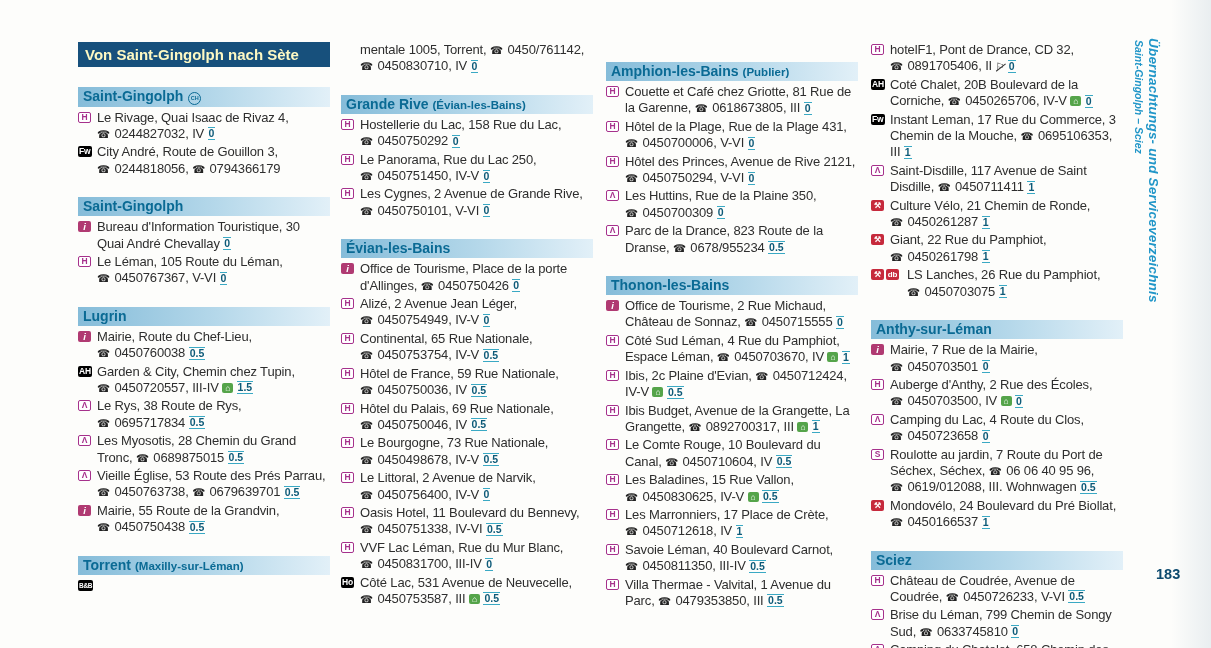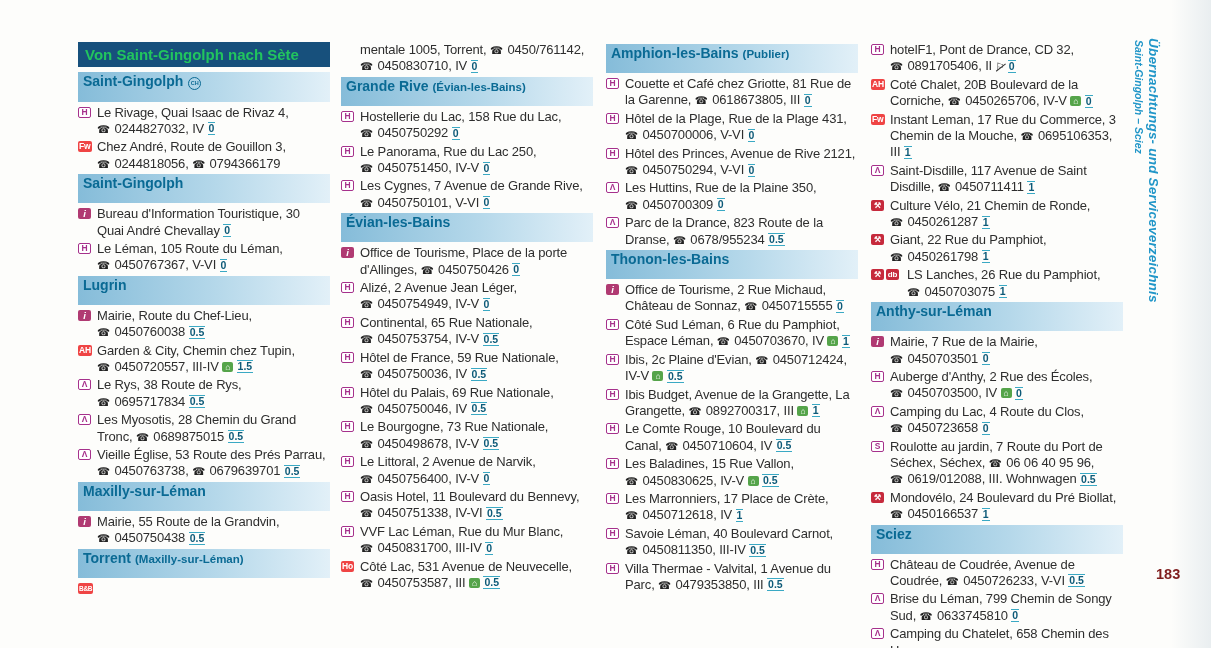--- a/index.html
+++ b/index.html
@@ -9,47 +9,47 @@
     font-family:"Liberation Sans", sans-serif;
     -webkit-font-smoothing:antialiased;
   }
   .edge{position:absolute;right:0;top:0;width:40px;height:100%;
     background:linear-gradient(to right,rgba(236,240,242,0),#e9eef0);}
   .cols{position:absolute;left:78px;top:42px;width:1046px;}
   .col{position:absolute;top:0;width:252px;}
   .col1{left:0;}.col2{left:263px;}.col3{left:528px;}.col4{left:793px;}
 
   .pagetitle{
-    background:#17507c;color:#22c55e;font-weight:bold;font-size:15px;
+    background:#17507c;color:#fef9c3;font-weight:bold;font-size:15px;
     padding:4px 7px 4px 7px;margin:0 0 5px 0;letter-spacing:0px;
   }
   .sechead{
     background:linear-gradient(to right,#85bcd9 0%,#b5d8ea 55%,#e2f0f8 100%);
     color:#0a6a94;font-weight:bold;font-size:14px;
-    padding:1px 5px 12px 5px;margin:2px 0 3px 0;
+    padding:1px 5px 2px 5px;margin:20px 0 3px 0;
   }
   .sechead .hsuffix{font-size:11.5px;margin-left:4px;}
   .chb{
     display:inline-flex;align-items:center;justify-content:center;
     width:11px;height:11px;border:1px solid #0a6a94;border-radius:50%;
     font-size:5.5px;font-weight:bold;color:#0a6a94;margin-left:5px;vertical-align:1px;
   }
   .entry{
     position:relative;padding-left:19px;margin:0 0 2px 0;
     font-size:13px;line-height:16.4px;color:#2e2e2e;letter-spacing:-0.15px;
   }
   .entry.wide{padding-left:36px;}
   .badges{position:absolute;left:0;top:2px;display:flex;gap:2px;}
   .badge{
     display:inline-block;min-width:13px;height:11px;line-height:11px;
     text-align:center;font-size:8.5px;font-weight:bold;border-radius:2px;
     padding:0 1px;box-sizing:border-box;
   }
   .b-outline{border:1.2px solid #a6318c;color:#a6318c;background:#fff;line-height:9px;}
-  .b-filled{background:#ef4444;color:#fff;}
+  .b-filled{background:#000000;color:#fff;}
   .b-info{background:#b03a72;color:#fff;font-style:italic;font-size:9.5px;}
   .b-red{background:#c62a3c;color:#fff;font-size:8px;}
   .b-bb{font-size:6.5px;letter-spacing:-0.3px;}
   .phone{white-space:nowrap;margin-top:44px;}
   .phicon{font-size:10.5px;color:#222;margin-right:1px;}
   .dist{
     display:inline-block;color:#0d5a78;font-weight:bold;font-size:10.5px;
     line-height:11px;padding:0 1px;vertical-align:0.5px;
     border-top:1.5px solid #3aa9c4;border-bottom:1.5px solid #3aa9c4;letter-spacing:0;
   }
@@ -63,39 +63,39 @@
     content:"";position:absolute;left:-1px;top:5px;width:12px;height:1.4px;
     background:#333;transform:rotate(-38deg);
   }
   .v1,.v2{
     position:absolute;writing-mode:vertical-rl;color:#2196c8;
     font-weight:bold;font-style:italic;white-space:nowrap;
   }
   .v1{left:1146px;top:38px;font-size:13.5px;letter-spacing:0.2px;}
   .v2{left:1133px;top:40px;font-size:10.5px;}
   .pagenum{
-    position:absolute;left:1156px;top:566px;color:#7f1d1d;
+    position:absolute;left:1156px;top:566px;color:#0c4a6e;
     font-weight:bold;font-size:14.5px;text-align:right;
   }
 </style>
 </head>
 <body>
 
 <div class="edge"></div>
 
 <div class="cols">
     <div class="col col1">
       <div class="pagetitle">Von Saint-Gingolph nach Sète</div>
       <div class="sechead"><span class="htext">Saint-Gingolph</span><span class="chb">CH</span></div>
       <div class="entry"><span class="badges">
           <span class="badge b-outline">H</span>
         </span><span>Le Rivage, Quai Isaac de Rivaz 4, </span><span class="phone"><span class="phicon">☎</span>&nbsp;0244827032</span><span>, IV </span><span class="dist">0</span></div>
       <div class="entry"><span class="badges">
           <span class="badge b-filled">Fw</span>
-        </span><span>Chez André, Route de Gouillon 3, </span><span class="phone"><span class="phicon">☎</span>&nbsp;0244818056</span><span>, </span><span class="phone"><span class="phicon">☎</span>&nbsp;0794366179</span></div>
+        </span><span>City André, Route de Gouillon 3, </span><span class="phone"><span class="phicon">☎</span>&nbsp;0244818056</span><span>, </span><span class="phone"><span class="phicon">☎</span>&nbsp;0794366179</span></div>
       <div class="sechead"><span class="htext">Saint-Gingolph</span></div>
       <div class="entry"><span class="badges">
           <span class="badge b-info">i</span>
         </span><span>Bureau d'Information Touristique, 30 Quai André Chevallay </span><span class="dist">0</span></div>
       <div class="entry"><span class="badges">
           <span class="badge b-outline">H</span>
         </span><span>Le Léman, 105 Route du Léman, </span><span class="phone"><span class="phicon">☎</span>&nbsp;0450767367</span><span>, V-VI </span><span class="dist">0</span></div>
       <div class="sechead"><span class="htext">Lugrin</span></div>
       <div class="entry"><span class="badges">
           <span class="badge b-info">i</span>
@@ -105,41 +105,40 @@
         </span><span>Garden &amp; City, Chemin chez Tupin, </span><span class="phone"><span class="phicon">☎</span>&nbsp;0450720557</span><span>, III-IV </span><span class="g g-house">⌂</span><span> </span><span class="dist">1.5</span></div>
       <div class="entry"><span class="badges">
           <span class="badge b-outline">Λ</span>
         </span><span>Le Rys, 38 Route de Rys, </span><span class="phone"><span class="phicon">☎</span>&nbsp;0695717834</span><span> </span><span class="dist">0.5</span></div>
       <div class="entry"><span class="badges">
           <span class="badge b-outline">Λ</span>
         </span><span>Les Myosotis, 28 Chemin du Grand Tronc, </span><span class="phone"><span class="phicon">☎</span>&nbsp;0689875015</span><span> </span><span class="dist">0.5</span></div>
       <div class="entry"><span class="badges">
           <span class="badge b-outline">Λ</span>
         </span><span>Vieille Église, 53 Route des Prés Parrau, </span><span class="phone"><span class="phicon">☎</span>&nbsp;0450763738</span><span>, </span><span class="phone"><span class="phicon">☎</span>&nbsp;0679639701</span><span> </span><span class="dist">0.5</span></div>
-      <div class="sechead"><span class="htext">Maxilly-sur-Léman</span></div>
       <div class="entry"><span class="badges">
           <span class="badge b-info">i</span>
         </span><span>Mairie, 55 Route de la Grandvin, </span><span class="phone"><span class="phicon">☎</span>&nbsp;0450750438</span><span> </span><span class="dist">0.5</span></div>
       <div class="sechead"><span class="htext">Torrent</span><span class="hsuffix">(Maxilly-sur-Léman)</span></div>
       <div class="entry"><span class="badges">
           <span class="badge b-filled b-bb">B&amp;B</span>
         </span></div>
     </div>
     <div class="col col2">
       <div class="entry"><span>mentale 1005, Torrent, </span><span class="phone"><span class="phicon">☎</span>&nbsp;0450/761142</span><span>, </span><span class="phone"><span class="phicon">☎</span>&nbsp;0450830710</span><span>, IV </span><span class="dist">0</span></div>
       <div class="sechead"><span class="htext">Grande Rive</span><span class="hsuffix">(Évian-les-Bains)</span></div>
       <div class="entry"><span class="badges">
           <span class="badge b-outline">H</span>
         </span><span>Hostellerie du Lac, 158 Rue du Lac, </span><span class="phone"><span class="phicon">☎</span>&nbsp;0450750292</span><span> </span><span class="dist">0</span></div>
       <div class="entry"><span class="badges">
           <span class="badge b-outline">H</span>
         </span><span>Le Panorama, Rue du Lac 250, </span><span class="phone"><span class="phicon">☎</span>&nbsp;0450751450</span><span>, IV-V </span><span class="dist">0</span></div>
       <div class="entry"><span class="badges">
           <span class="badge b-outline">H</span>
-        </span><span>Les Cygnes, 7 Avenue de Grande Rive, </span><span class="phone"><span class="phicon">☎</span>&nbsp;0450750101</span><span>, V-VI </span><span class="dist">0</span></div>
+        </span><span>Les Cygnes, 2 Avenue de Grande Rive, </span><span class="phone"><span class="phicon">☎</span>&nbsp;0450750101</span><span>, V-VI </span><span class="dist">0</span></div>
       <div class="sechead"><span class="htext">Évian-les-Bains</span></div>
       <div class="entry"><span class="badges">
           <span class="badge b-info">i</span>
         </span><span>Office de Tourisme, Place de la porte d'Allinges, </span><span class="phone"><span class="phicon">☎</span>&nbsp;0450750426</span><span> </span><span class="dist">0</span></div>
       <div class="entry"><span class="badges">
           <span class="badge b-outline">H</span>
         </span><span>Alizé, 2 Avenue Jean Léger, </span><span class="phone"><span class="phicon">☎</span>&nbsp;0450754949</span><span>, IV-V </span><span class="dist">0</span></div>
       <div class="entry"><span class="badges">
           <span class="badge b-outline">H</span>
         </span><span>Continental, 65 Rue Nationale, </span><span class="phone"><span class="phicon">☎</span>&nbsp;0450753754</span><span>, IV-V </span><span class="dist">0.5</span></div>
@@ -181,21 +180,21 @@
         </span><span>Les Huttins, Rue de la Plaine 350, </span><span class="phone"><span class="phicon">☎</span>&nbsp;0450700309</span><span> </span><span class="dist">0</span></div>
       <div class="entry"><span class="badges">
           <span class="badge b-outline">Λ</span>
         </span><span>Parc de la Drance, 823 Route de la Dranse, </span><span class="phone"><span class="phicon">☎</span>&nbsp;0678/955234</span><span> </span><span class="dist">0.5</span></div>
       <div class="sechead"><span class="htext">Thonon-les-Bains</span></div>
       <div class="entry"><span class="badges">
           <span class="badge b-info">i</span>
         </span><span>Office de Tourisme, 2 Rue Michaud, Château de Sonnaz, </span><span class="phone"><span class="phicon">☎</span>&nbsp;0450715555</span><span> </span><span class="dist">0</span></div>
       <div class="entry"><span class="badges">
           <span class="badge b-outline">H</span>
-        </span><span>Côté Sud Léman, 6 Rue du Pamphiot, Espace Léman, </span><span class="phone"><span class="phicon">☎</span>&nbsp;0450703670</span><span>, IV </span><span class="g g-house">⌂</span><span> </span><span class="dist">1</span></div>
+        </span><span>Côté Sud Léman, 4 Rue du Pamphiot, Espace Léman, </span><span class="phone"><span class="phicon">☎</span>&nbsp;0450703670</span><span>, IV </span><span class="g g-house">⌂</span><span> </span><span class="dist">1</span></div>
       <div class="entry"><span class="badges">
           <span class="badge b-outline">H</span>
         </span><span>Ibis, 2c Plaine d'Evian, </span><span class="phone"><span class="phicon">☎</span>&nbsp;0450712424</span><span>, IV-V </span><span class="g g-house">⌂</span><span> </span><span class="dist">0.5</span></div>
       <div class="entry"><span class="badges">
           <span class="badge b-outline">H</span>
         </span><span>Ibis Budget, Avenue de la Grangette, La Grangette, </span><span class="phone"><span class="phicon">☎</span>&nbsp;0892700317</span><span>, III </span><span class="g g-house">⌂</span><span> </span><span class="dist">1</span></div>
       <div class="entry"><span class="badges">
           <span class="badge b-outline">H</span>
         </span><span>Le Comte Rouge, 10 Boulevard du Canal, </span><span class="phone"><span class="phicon">☎</span>&nbsp;0450710604</span><span>, IV </span><span class="dist">0.5</span></div>
       <div class="entry"><span class="badges">

